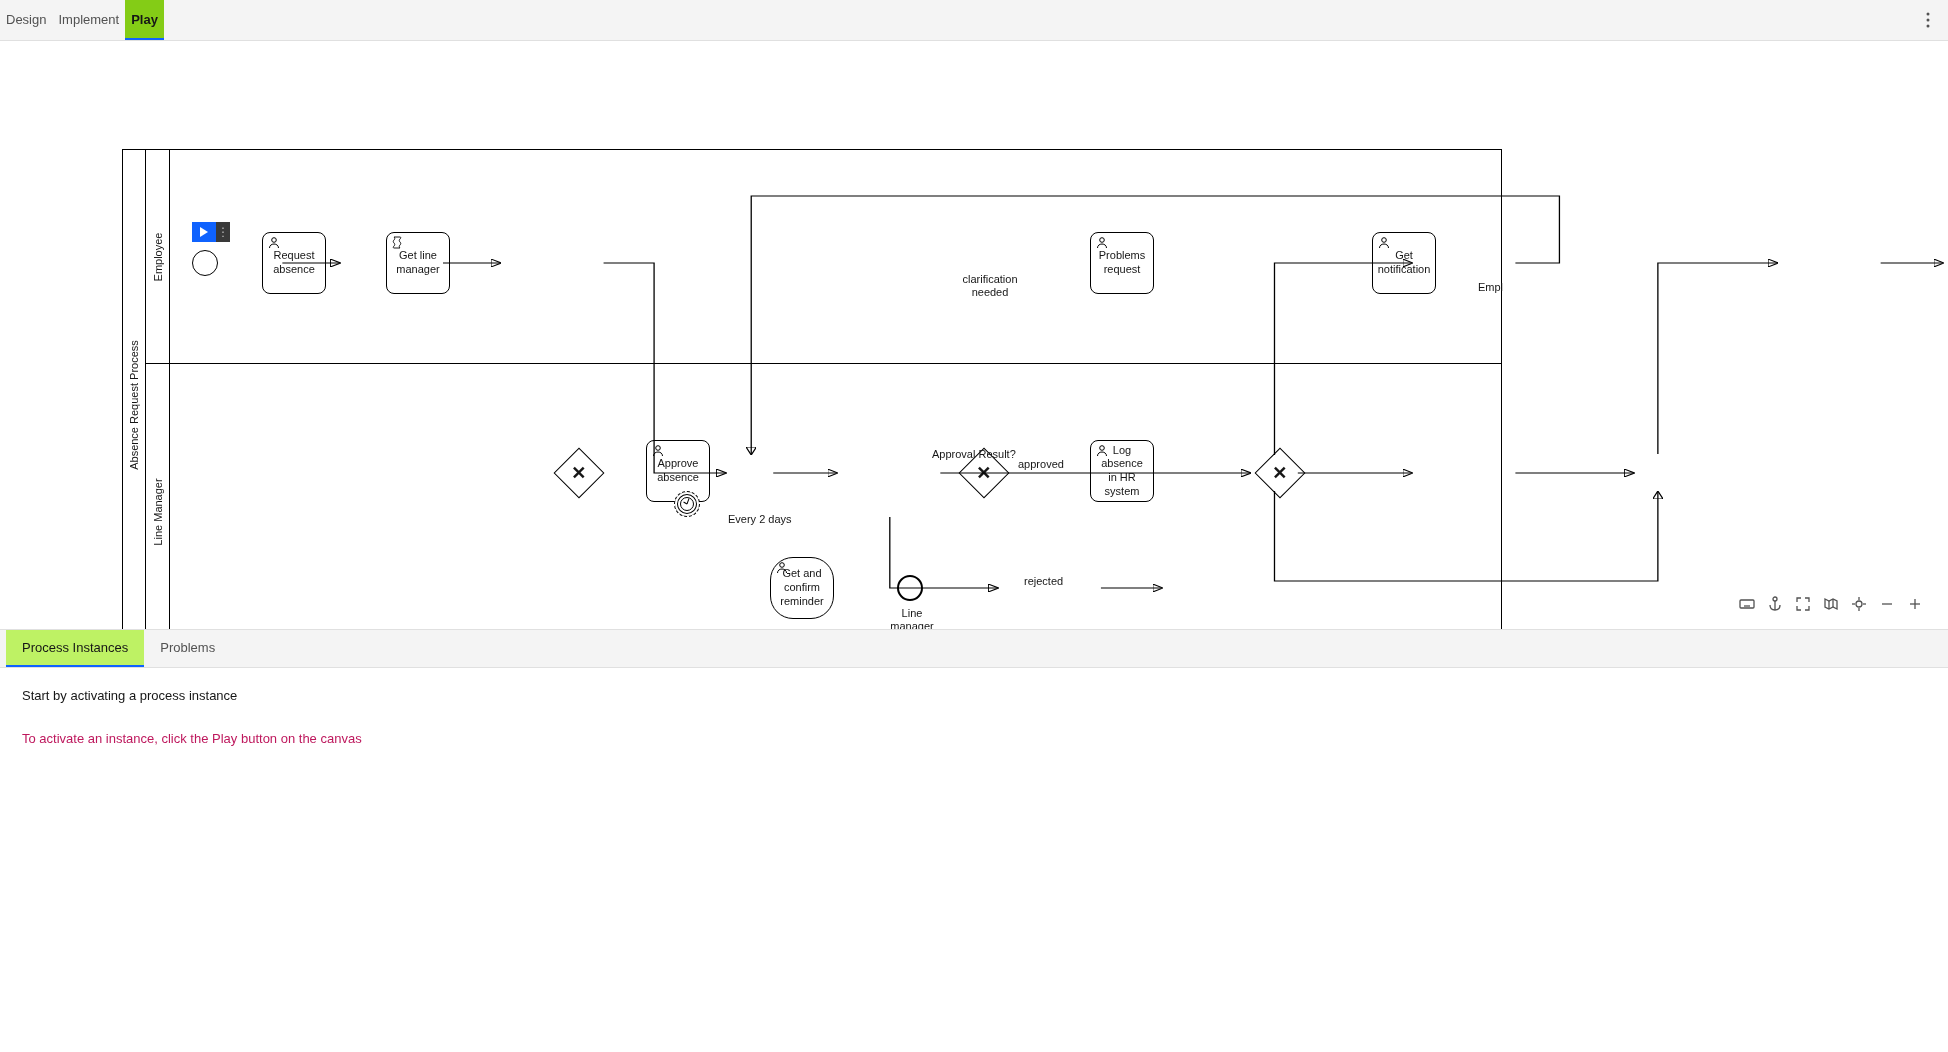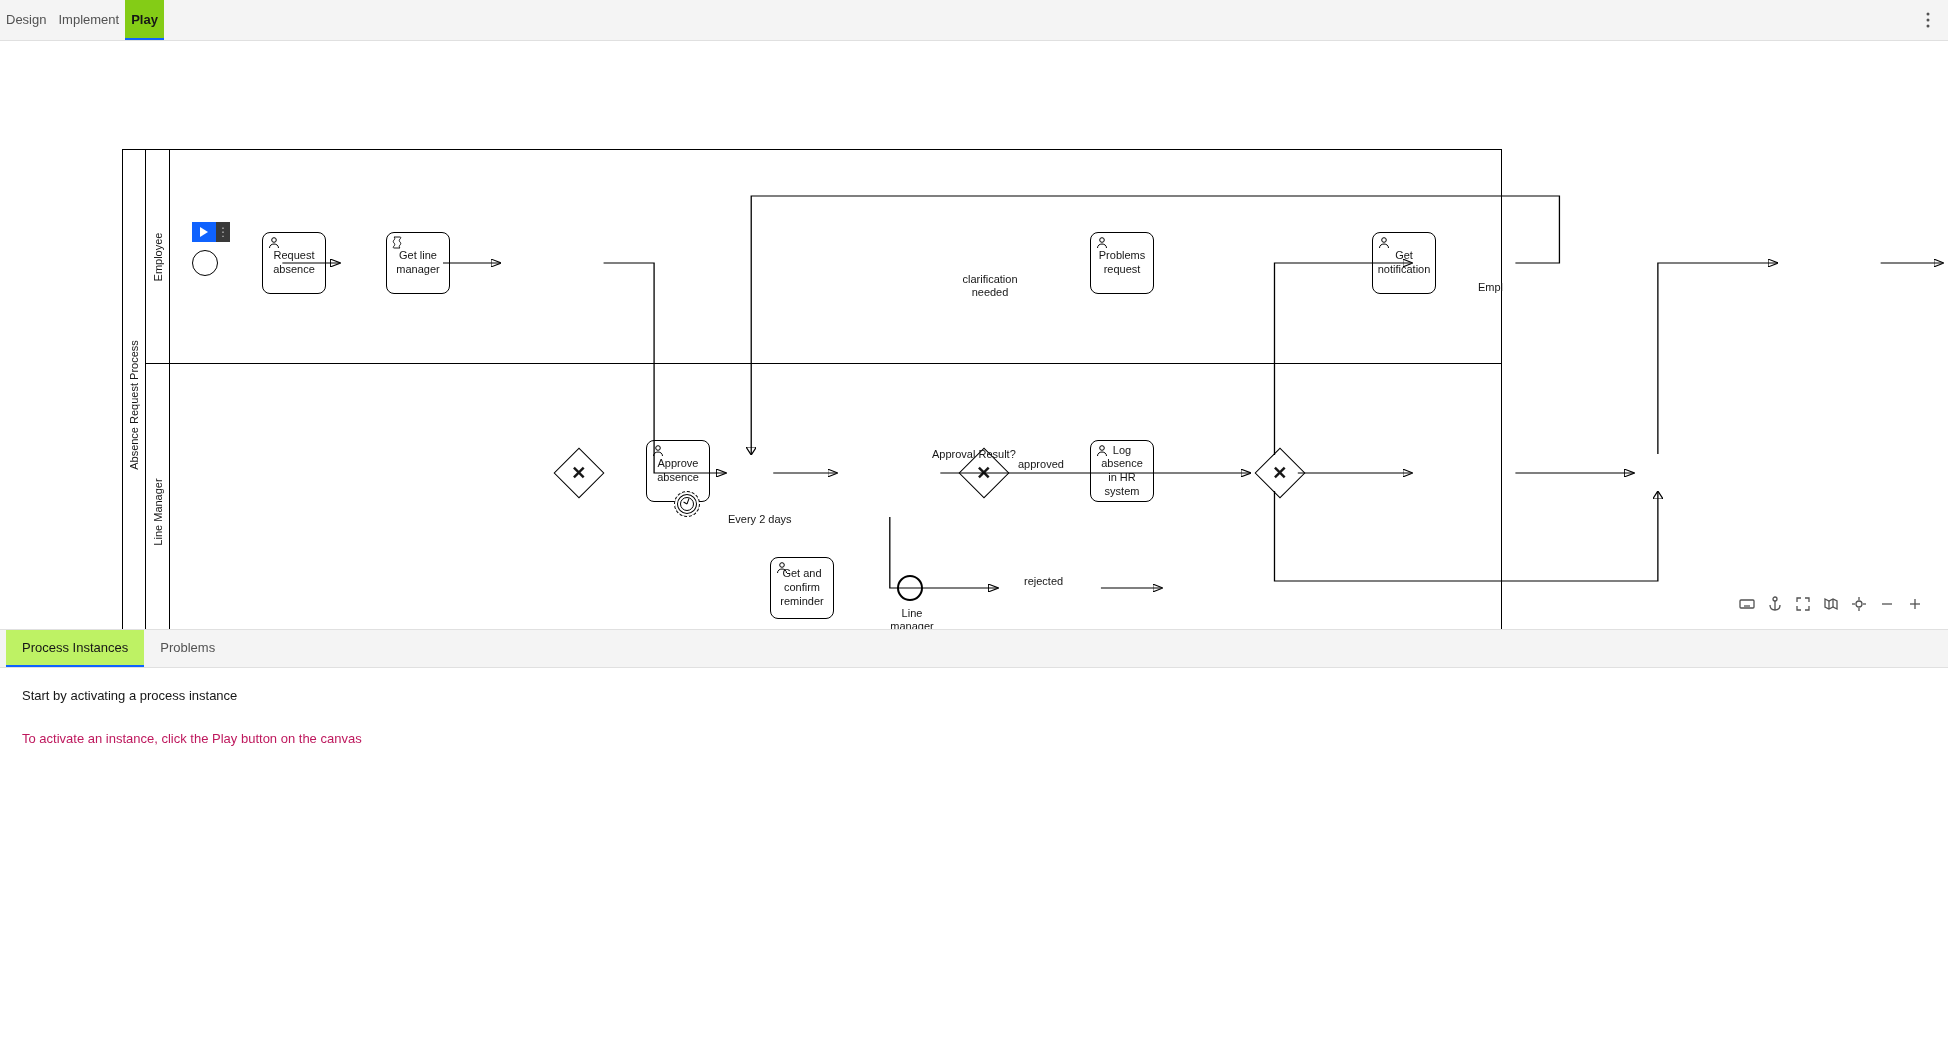--- a/index.html
+++ b/index.html
@@ -149,21 +149,21 @@
             <circle cx="8" cy="5" r="2.3" fill="none" stroke="#000" stroke-width="1"></circle>
             <path d="M3.5 13c0-2.5 2-4 4.5-4s4.5 1.5 4.5 4" fill="none" stroke="#000" stroke-width="1"></path>
           </svg></span>
       <span>Approve absence</span>
     </div>
     <div class="timer-evt" style="left:674px; top:450px;">
         <span class="timer-hands"></span>
         <span class="timer-hands2"></span>
       </div>
 
-    <div class="shape task" style="left:770px; top:516px;">
+    <div class="shape task" style="left:770px; top:516px;border-radius:23px;">
       <span class="marker"><svg viewBox="0 0 16 16">
             <circle cx="8" cy="5" r="2.3" fill="none" stroke="#000" stroke-width="1"></circle>
             <path d="M3.5 13c0-2.5 2-4 4.5-4s4.5 1.5 4.5 4" fill="none" stroke="#000" stroke-width="1"></path>
           </svg></span>
       <span>Get and confirm reminder</span>
     </div>
 
     <div class="shape end-evt" style="left:897px; top:534px;"></div>
 
     <div class="shape gateway" style="left:966px; top:414px;">

